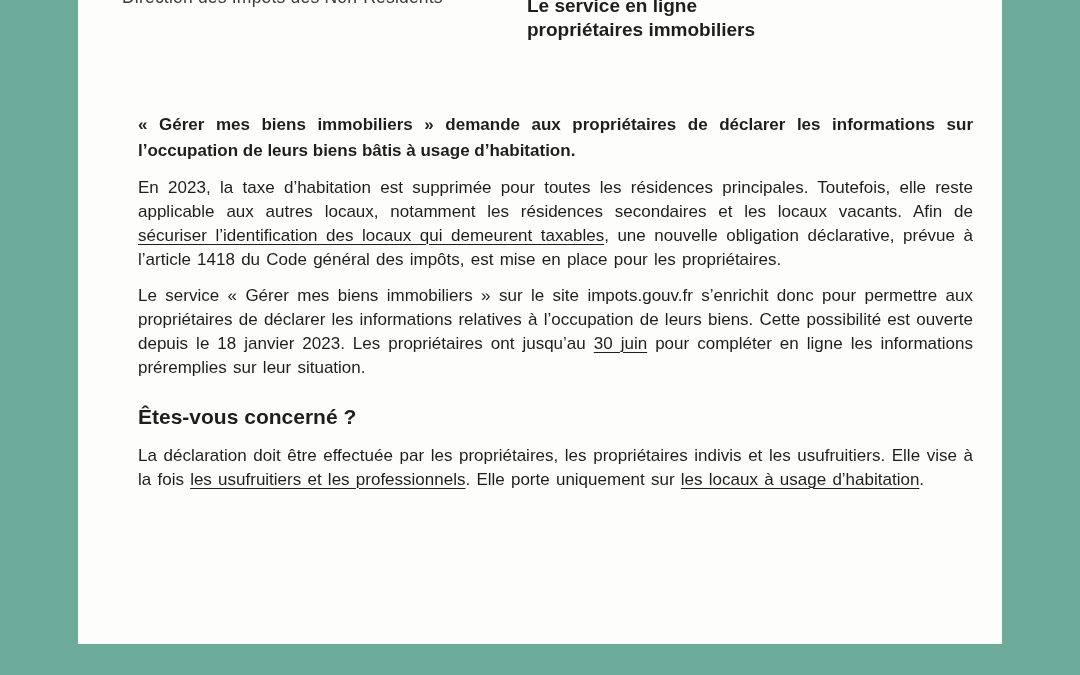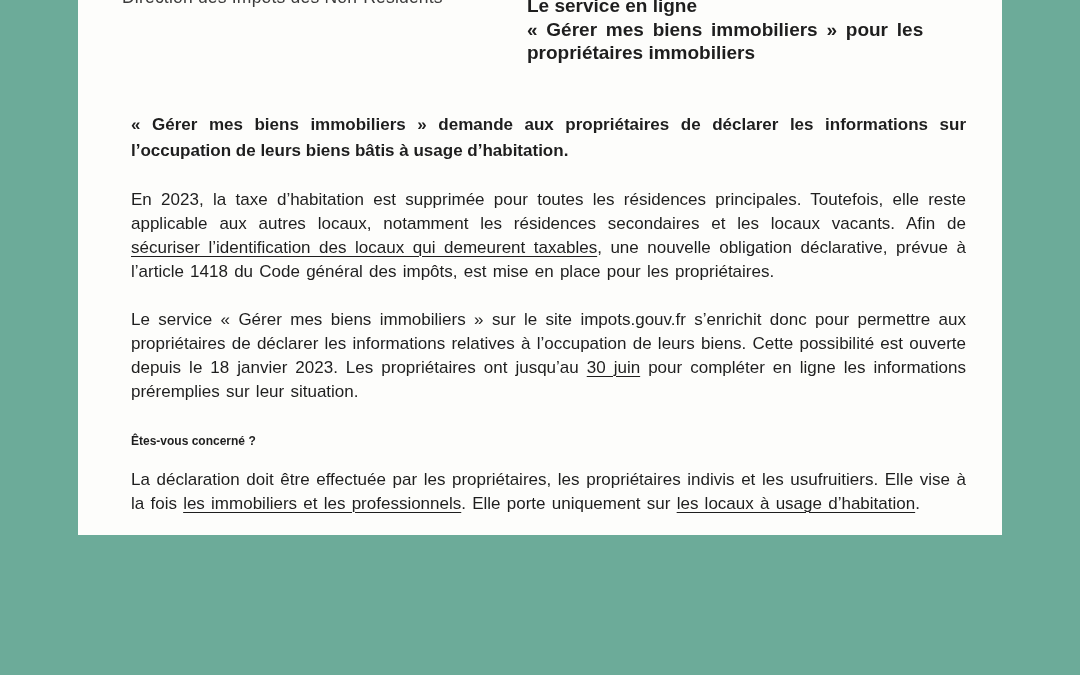--- a/index.html
+++ b/index.html
@@ -9,21 +9,21 @@
   body {
     width: 1080px;
     height: 675px;
     overflow: hidden;
     font-family: "Liberation Sans", "DejaVu Sans", sans-serif;
     background: var(--bg, #6cab99);
   }
   .canvas {
     position: relative;
     width: 1080px;
-    height: 535px;
+    height: 644px;
     background: var(--bg, #6cab99);
     overflow: hidden;
     text-decoration: underline;
   }
   .page {
     position: absolute;
     left: 78px;
     top: 0;
     width: 924px;
     height: 675px;
@@ -47,78 +47,77 @@
     width: 420px;
     font-size: 19px;
     font-weight: bold;
     line-height: 23.5px;
     color: var(--ink, #1e1e1e);
   }
   .doc-title .t-line { white-space: nowrap; }
   .doc-title .t-line.spread { word-spacing: 3.5px; }
   .content {
     position: absolute;
-    left: 53px;
+    left: 60px;
     top: 0;
     width: 835px;
     color: var(--ink, #1e1e1e);
     font-size: 17px;
     line-height: 24px;
   }
   .intro {
     margin: 112px 0 0 0;
     font-weight: bold;
     line-height: 26px;
     text-align: justify;
   }
   .deadline {
     margin: 15px 0 0 0;
     font-weight: bold;
   }
   .body-p {
-    margin: 24px 0 0 0;
+    margin: 12px 0 0 0;
     text-align: justify;
     word-spacing: 1.5px;
   }
   .section-heading {
     margin: 25px 0 4px 0;
-    font-size: 12px;
+    font-size: 21px;
     font-weight: bold;
   }
   .body-p.after-heading { margin-top: 15px; }
   .u-seg {
     text-decoration: underline;
     text-underline-offset: 3px;
     text-decoration-thickness: 1px;
   }
 </style>
 </head>
 <body>
 
 <div class="canvas">
   <div class="page">
 
     <div class="department">Direction des Impôts des Non-Résidents</div>
 
     <div class="doc-title">
       <div class="t-line">Le service en ligne</div>
-      <div class="t-line spread">« Gérer mes biens immobiliers » pour les</div>
       <div class="t-line">propriétaires immobiliers</div>
     </div>
 
     <div class="content">
 
       <p class="intro">« Gérer mes biens immobiliers » demande aux propriétaires de déclarer les informations sur l’occupation de leurs biens bâtis à usage d’habitation.</p>
 
 
       <p class="body-p"><span class="seg">En 2023, la taxe d’habitation est supprimée pour toutes les résidences principales. Toutefois, elle reste applicable aux autres locaux, notamment les résidences secondaires et les locaux vacants. Afin de </span><span class="u-seg">sécuriser l’identification des locaux qui demeurent taxables</span><span class="seg">, une nouvelle obligation déclarative, prévue à l’article 1418 du Code général des impôts, est mise en place pour les propriétaires.</span></p>
 
       <p class="body-p"><span class="seg">Le service « Gérer mes biens immobiliers » sur le site impots.gouv.fr s’enrichit donc pour permettre aux propriétaires de déclarer les informations relatives à l’occupation de leurs biens. Cette possibilité est ouverte depuis le 18 janvier 2023. Les propriétaires ont jusqu’au </span><span class="u-seg">30 juin</span><span class="seg"> pour compléter en ligne les informations préremplies sur leur situation.</span></p>
 
 
       <h2 class="section-heading">Êtes-vous concerné ?</h2>
 
-      <p class="body-p after-heading"><span class="seg">La déclaration doit être effectuée par les propriétaires, les propriétaires indivis et les usufruitiers. Elle vise à la fois </span><span class="u-seg">les immobiliers et les professionnels</span><span class="seg">. Elle porte uniquement sur </span><span class="u-seg">les locaux à usage d’habitation</span><span class="seg">.</span></p>
+      <p class="body-p after-heading"><span class="seg">La déclaration doit être effectuée par les propriétaires, les propriétaires indivis et les usufruitiers. Elle vise à la fois </span><span class="u-seg">les usufruitiers et les professionnels</span><span class="seg">. Elle porte uniquement sur </span><span class="u-seg">les locaux à usage d’habitation</span><span class="seg">.</span></p>
 
 
     </div>
   </div>
 </div>
 
 </body></html>

